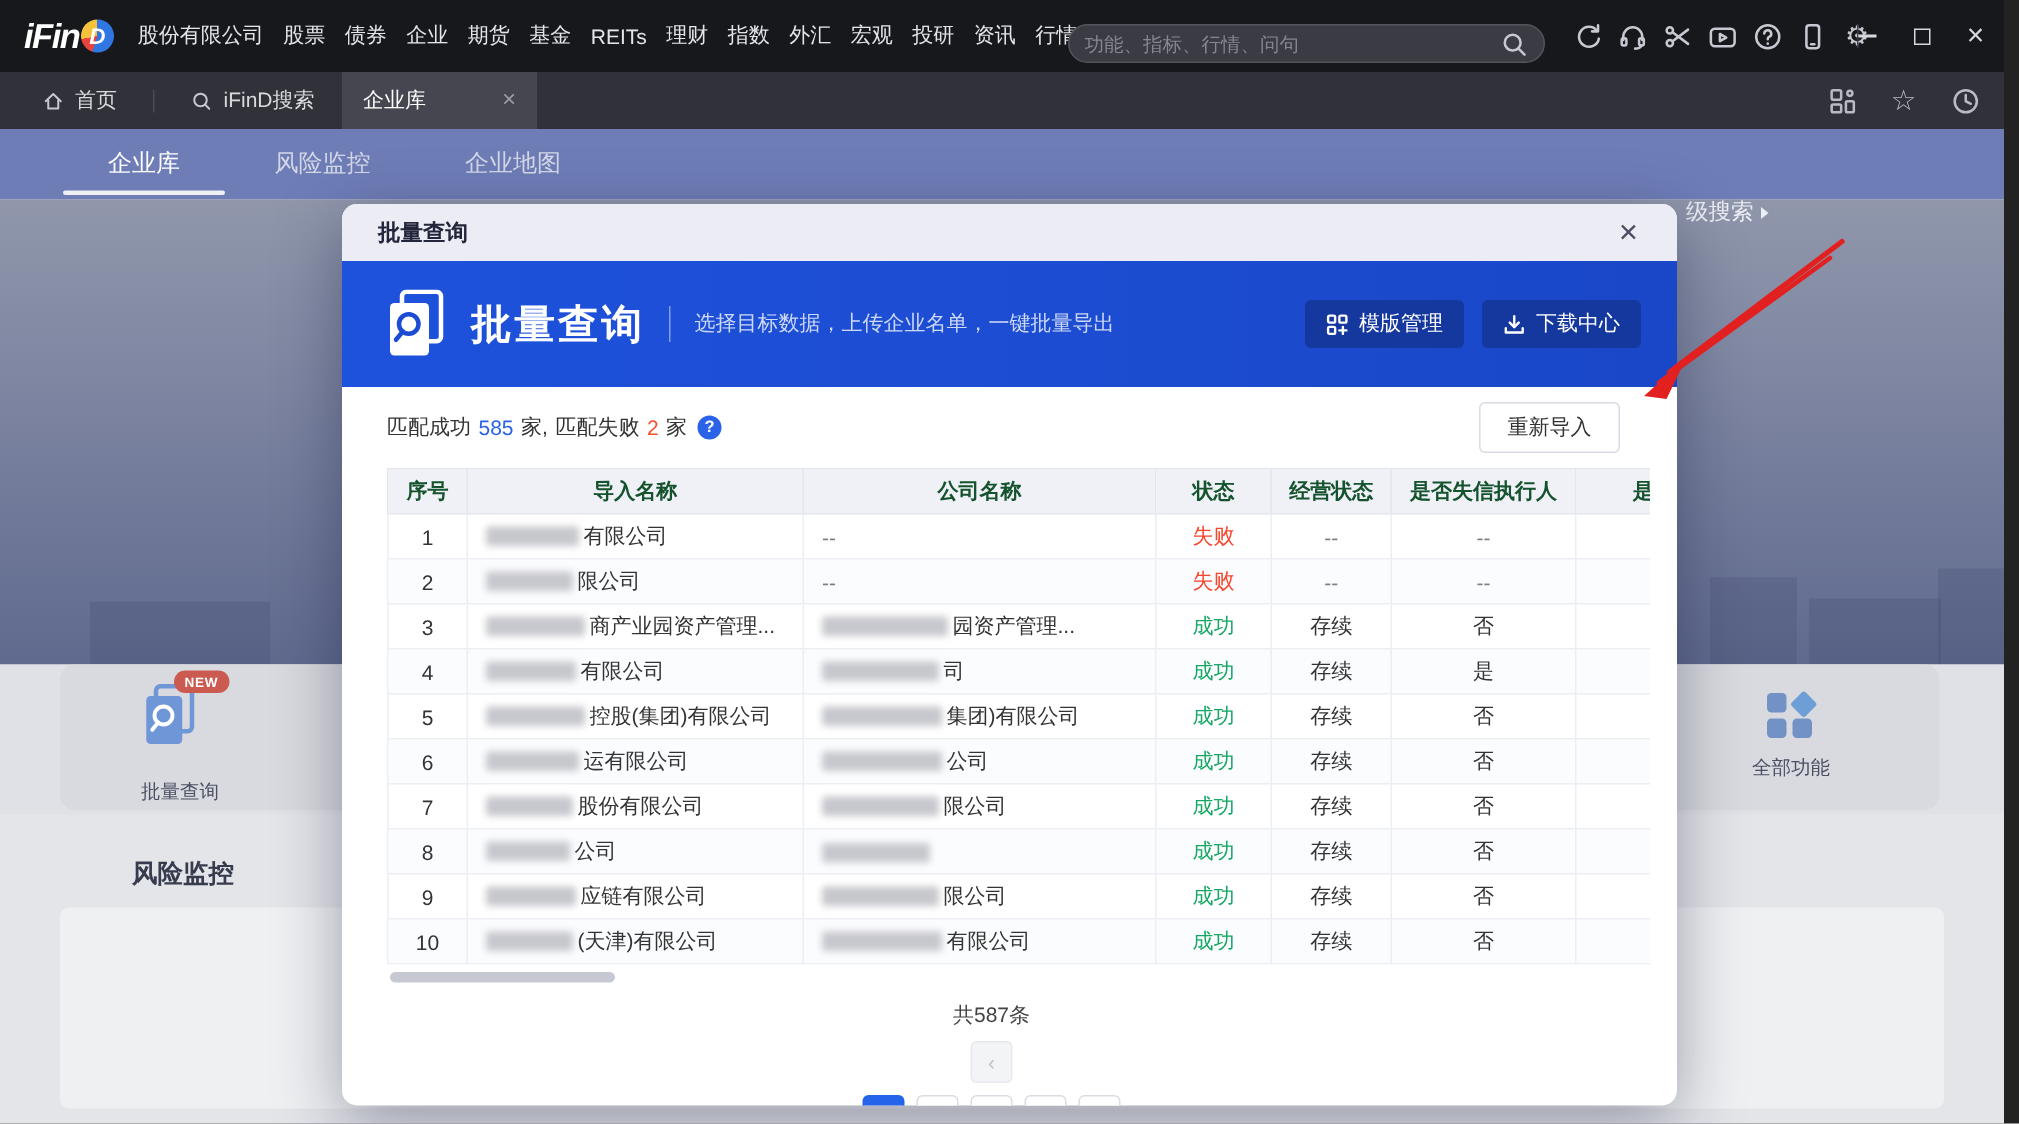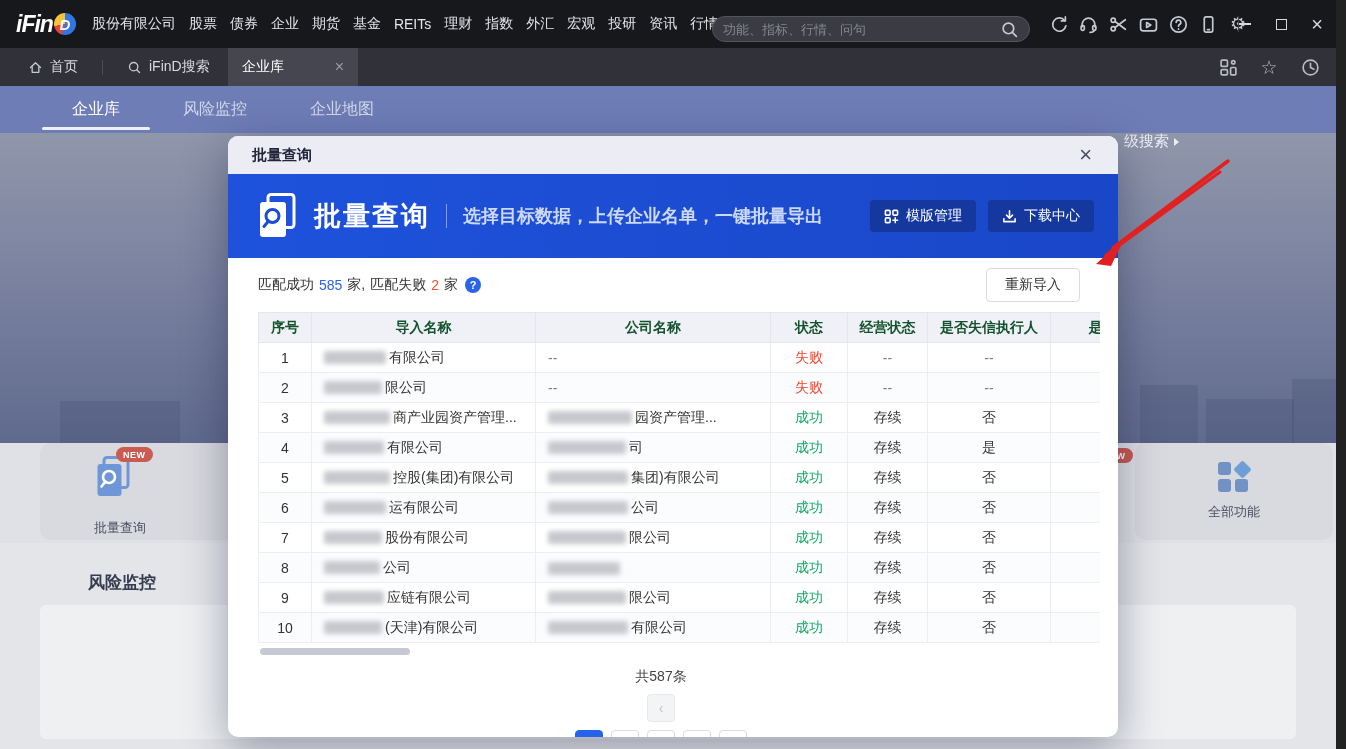--- a/index.html
+++ b/index.html
@@ -54,41 +54,41 @@
   .adv-search{position:absolute;top:132px;left:1124px;display:flex;align-items:center;gap:5px;color:#eceef5;font-size:15px;cursor:pointer;}
   .adv-arrow{width:0;height:0;border-left:5px solid #eceef5;border-top:4px solid transparent;border-bottom:4px solid transparent;}
   .feature-panel{position:absolute;top:443px;left:0;right:0;height:100px;background:#e0e1e6;}
   .card{position:absolute;top:0;height:97px;background:#d9dadf;border-radius:10px;}
   .card-batch{left:40px;width:660px;}
   .batch-icon{position:absolute;left:56px;top:13px;width:36px;height:42px;}
   .new-badge{position:absolute;background:#cb5a50;color:#fff;font-size:9px;font-weight:bold;padding:2.5px 7px;border-radius:8px;letter-spacing:.5px;}
   .badge-batch{left:76px;top:4px;}
   .badge-hidden{left:1096px;top:5px;}
   .batch-label{position:absolute;left:50px;top:76px;font-size:13px;color:#4a4f63;width:60px;text-align:center;}
-  .card-all{left:1135px;width:198px;display:flex;flex-direction:column;align-items:center;justify-content:center;gap:9px;cursor:pointer;}
+  .card-all{left:1095px;width:198px;display:flex;flex-direction:column;align-items:center;justify-content:center;gap:9px;cursor:pointer;}
   .all-icon{position:relative;width:32px;height:32px;}
   .all-icon i{position:absolute;width:13px;height:13px;background:#7291c5;border-radius:3px;}
   .all-icon .sq1{left:0;top:0;} .all-icon .sq2{left:0;top:17px;} .all-icon .sq3{left:17px;top:17px;}
   .all-icon .dm{left:18px;top:1px;background:#6d9fd6;transform:rotate(45deg);border-radius:2px;}
   .all-label{font-size:13px;color:#4a4f63;}
   .risk-area{position:absolute;top:543px;left:0;right:0;bottom:0;background:#e4e5e9;}
   .risk-heading{position:absolute;left:88px;top:28px;font-size:17px;font-weight:bold;color:#363b4e;}
   .risk-panel{position:absolute;left:40px;top:62px;right:40px;bottom:10px;background:#eef0f2;border-radius:6px;}
 
   
   .modal{position:absolute;left:228px;top:136px;width:890px;height:601px;background:#fff;border-radius:10px;
     box-shadow:0 12px 45px rgba(15,20,55,.38);overflow:hidden;z-index:10;}
   .modal-titlebar{height:38px;background:#ebecf4;display:flex;align-items:center;justify-content:space-between;padding:0 26px 0 24px;}
   .modal-title{font-size:15px;font-weight:bold;color:#23263a;}
   .modal-close{font-size:22px;color:#4b4e60;line-height:1;cursor:pointer;}
   .banner{height:84px;background:linear-gradient(90deg,#1e52dc,#1a47c8);display:flex;align-items:center;padding:0 24px 0 30px;color:#fff;}
   .banner-icon{width:40px;height:46px;margin-right:16px;flex:none;}
   .banner-title{font-size:27px;font-weight:bold;letter-spacing:2px;white-space:nowrap;}
   .banner-sep{width:1px;height:24px;background:rgba(255,255,255,.45);margin:0 16px;flex:none;}
-  .banner-sub{font-size:18px;color:#cdd9f8;flex:1;white-space:nowrap;font-weight:bold;}
+  .banner-sub{font-size:14px;color:#cdd9f8;flex:1;white-space:nowrap;}
   .banner-btn{height:32px;background:#15389f;border-radius:4px;display:flex;align-items:center;gap:7px;
     padding:0 14px;font-size:14px;color:#fff;margin-left:12px;cursor:pointer;white-space:nowrap;}
   .banner-btn svg{width:15px;height:15px;stroke:#fff;fill:none;stroke-width:1.7;stroke-linecap:round;stroke-linejoin:round;}
   .stats-row{height:54px;display:flex;align-items:center;padding:0 24px 0 30px;}
   .stats-text{font-size:14px;color:#333;display:flex;align-items:center;gap:5px;flex:1;}
   .num-blue{color:#2a62e8;} .num-red{color:#f4502e;}
   .help-icon{width:16px;height:16px;border-radius:50%;background:#2a62e8;color:#fff;font-size:11px;font-weight:bold;
     display:flex;align-items:center;justify-content:center;margin-left:2px;cursor:pointer;}
   .btn-reimport{height:34px;padding:0 18px;border:1px solid #d8dbe3;border-radius:4px;font-size:14px;color:#333;
     background:#fff;display:flex;align-items:center;margin-right:14px;cursor:pointer;}

